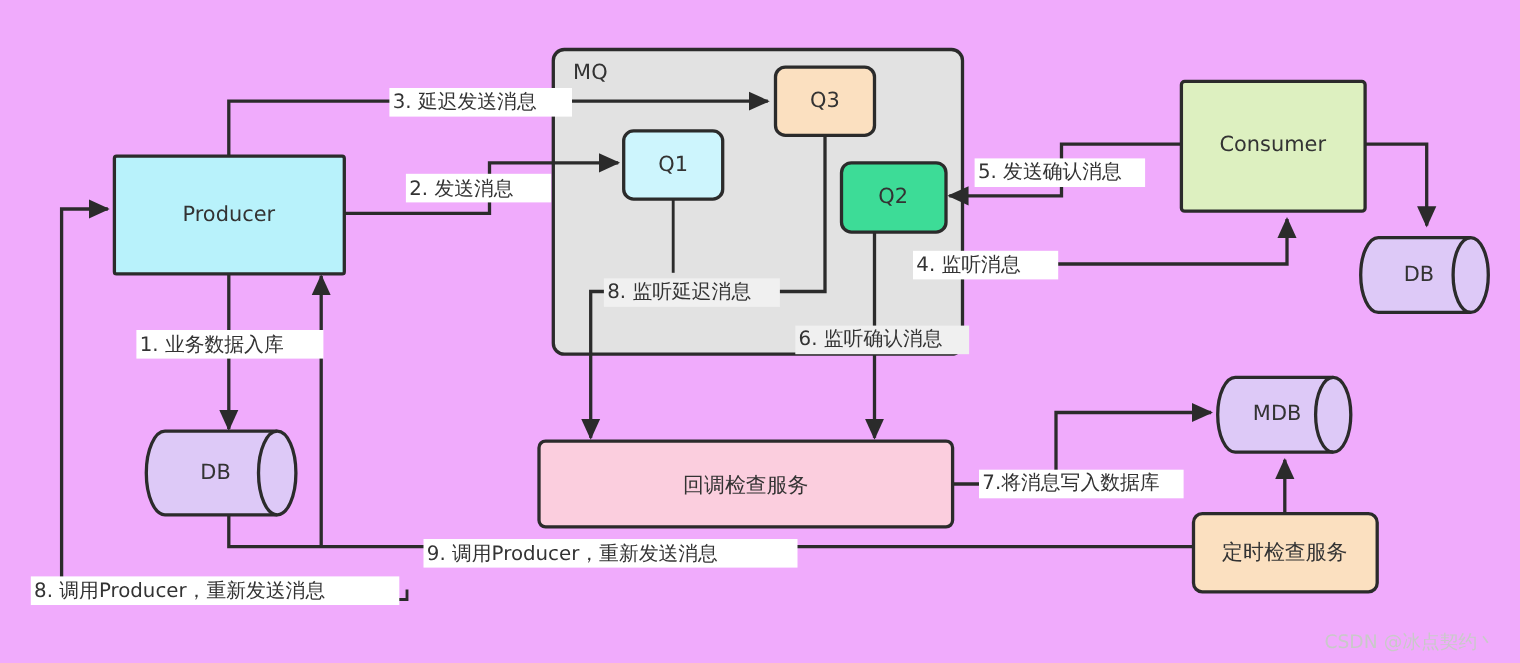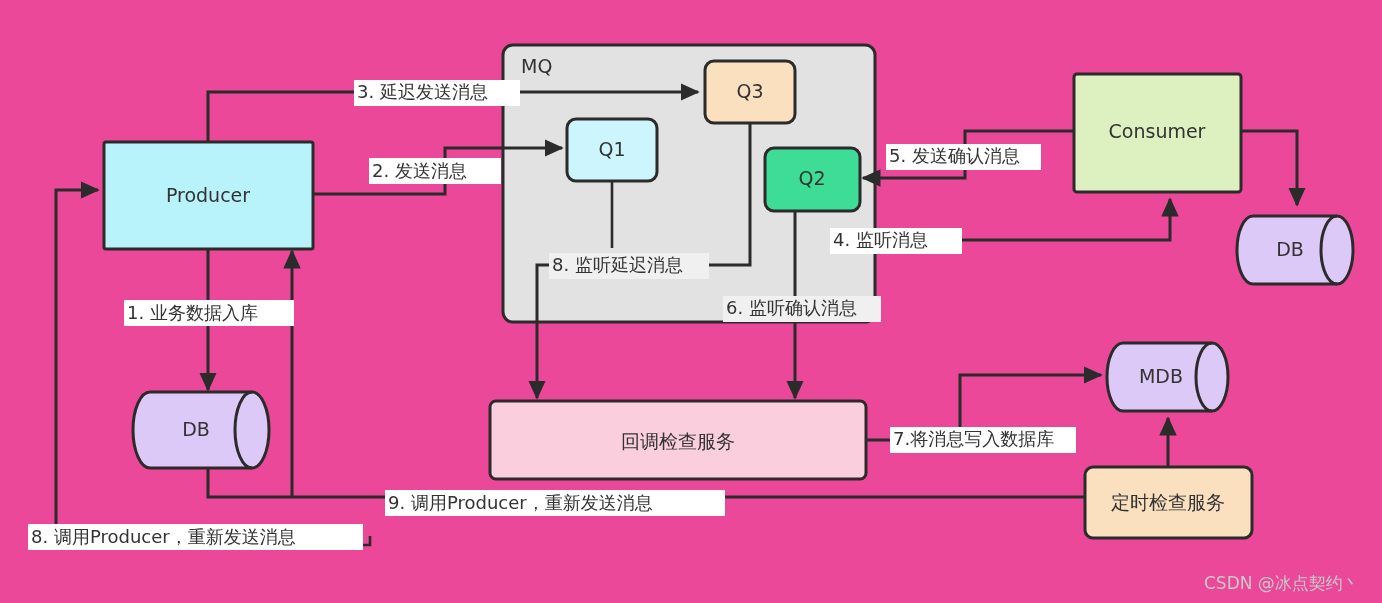--- a/index.html
+++ b/index.html
@@ -1,18 +1,18 @@
 <!DOCTYPE html>
 <html><head>
 <meta charset="utf-8">
 <style>
   html,body{margin:0;padding:0;background:#ffffff;}
   body{width:1382px;height:603px;overflow:hidden;
        font-family:"DejaVu Sans","Liberation Sans",sans-serif;}
-  #stage{position:relative;width:1382px;height:603px;background:#ec4899;}
+  #stage{position:relative;width:1382px;height:603px;background:#f0abfc;}
   svg{display:block;position:absolute;top:0;left:0;}
   .nodeLabel{font-family:"DejaVu Sans","Liberation Sans",sans-serif;
              font-size:19px;fill:#333333;text-anchor:middle;dominant-baseline:middle;}
   .nodeLabelSm{font-family:"DejaVu Sans","Liberation Sans",sans-serif;
              font-size:19px;fill:#333333;text-anchor:middle;dominant-baseline:middle;}
   .edgeLabel{font-family:"DejaVu Sans","Liberation Sans",sans-serif;
              font-size:18px;fill:#333333;dominant-baseline:middle;}
   .clusterTitle{font-family:"DejaVu Sans","Liberation Sans",sans-serif;
              font-size:19px;fill:#333333;dominant-baseline:middle;}
   .watermark{font-family:"DejaVu Sans","Liberation Sans",sans-serif;

